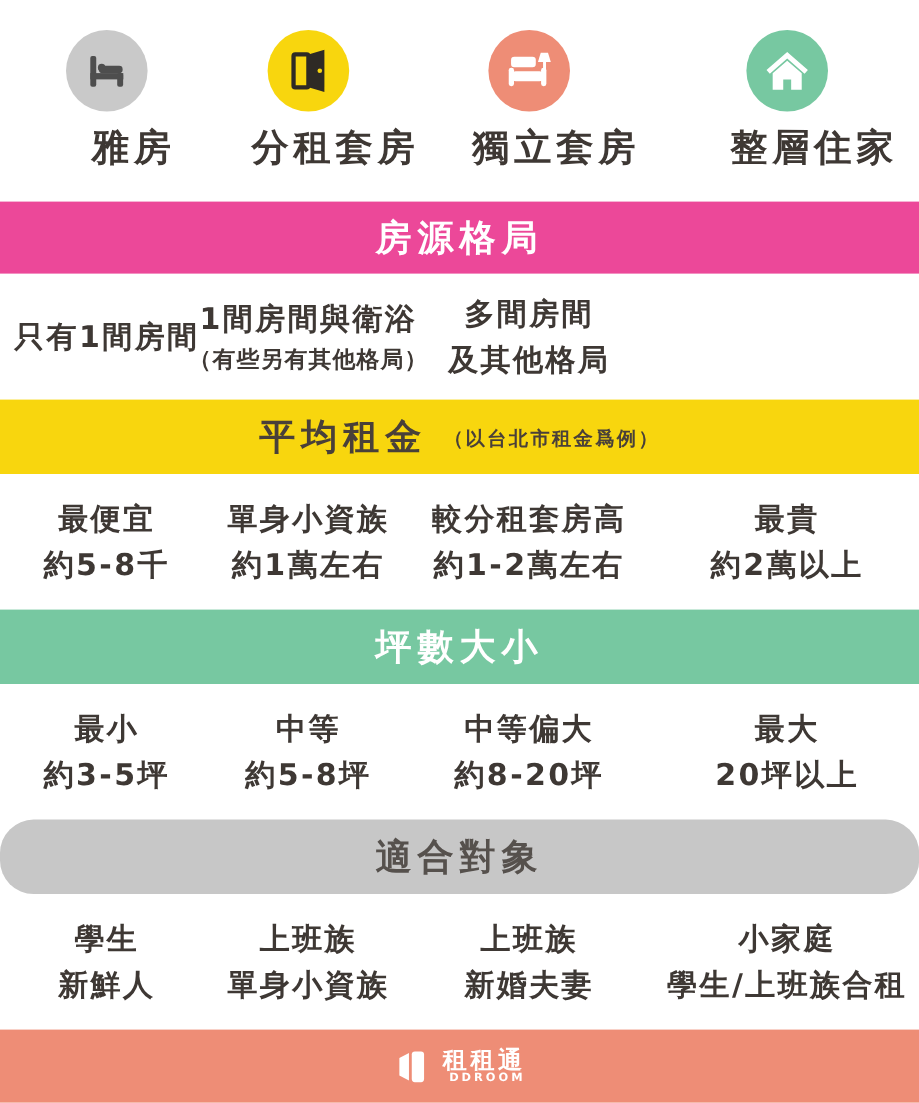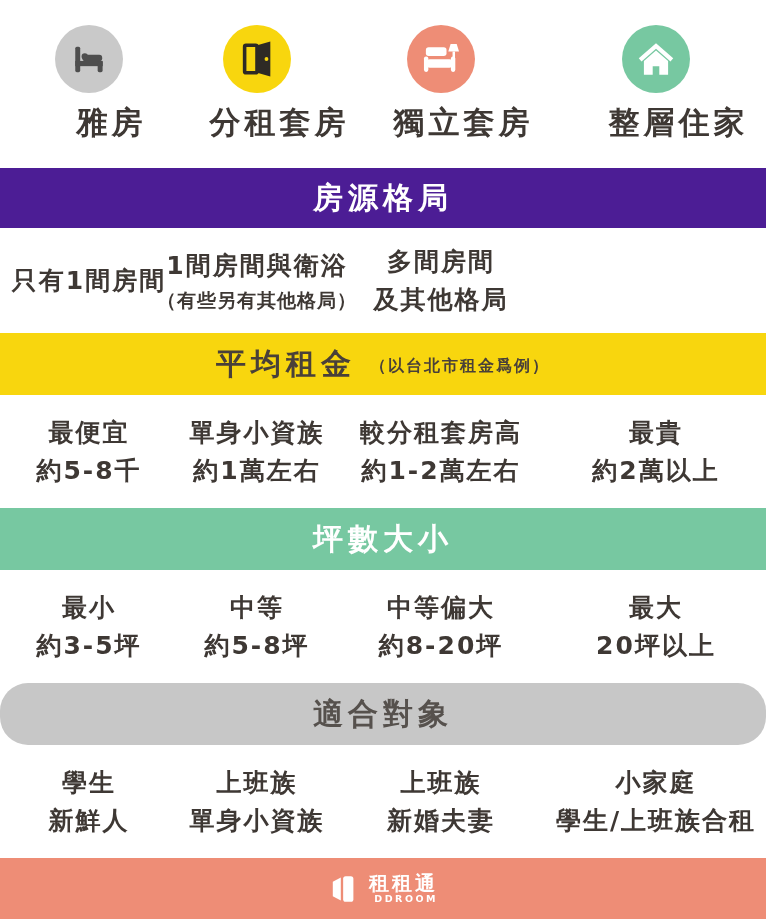--- a/index.html
+++ b/index.html
@@ -34,21 +34,21 @@
     white-space:nowrap;
     margin-left:45px;
   }
 
   
   .banner {
     display:flex; align-items:center; justify-content:center;
     font-size:30px; letter-spacing:5px; white-space:nowrap;
   }
   .banner-sub { font-size:16px; letter-spacing:2px; margin-left:14px; margin-top:4px; }
-  .b-coral { background:#4c1d95; color:#ffffff; height:60px; }
+  .b-coral { background:#ec4899; color:#ffffff; height:60px; }
   .b-yellow { background:#f8d60e; color:#494039; height:62px; }
   .b-green { background:#77c8a1; color:#ffffff; height:62px; }
   .b-gray  { background:#c7c7c7; color:#56514d; height:62px;border-radius:28px; }
 
   
   .row-a { height:105px; }
   .row-b { height:113px; }
   .cell {
     display:flex; flex-direction:column; align-items:center; justify-content:center;
     text-align:center; font-size:25px; letter-spacing:2px; line-height:1.5;

